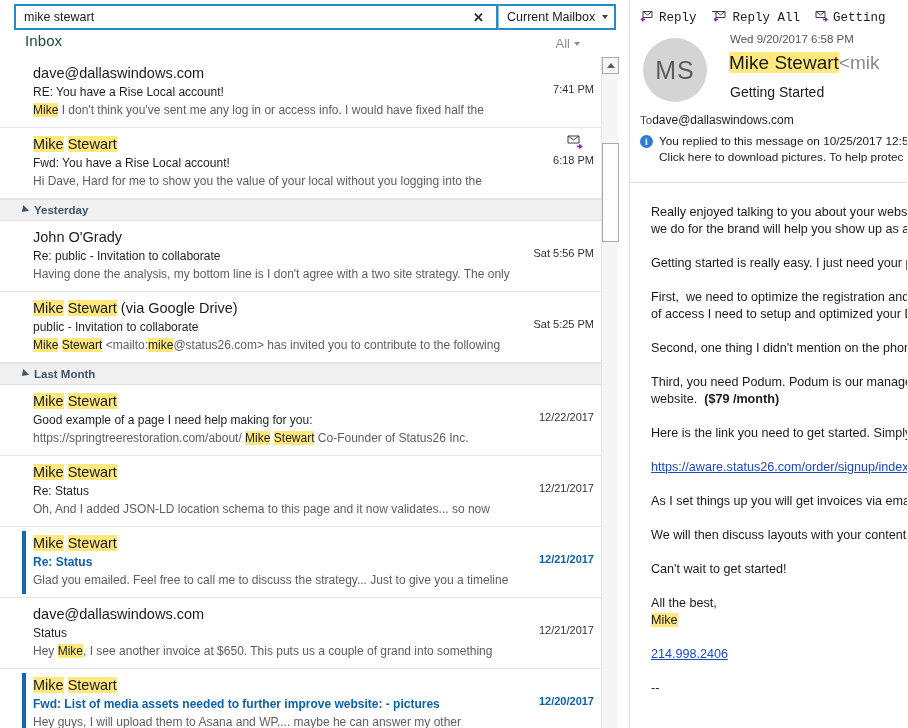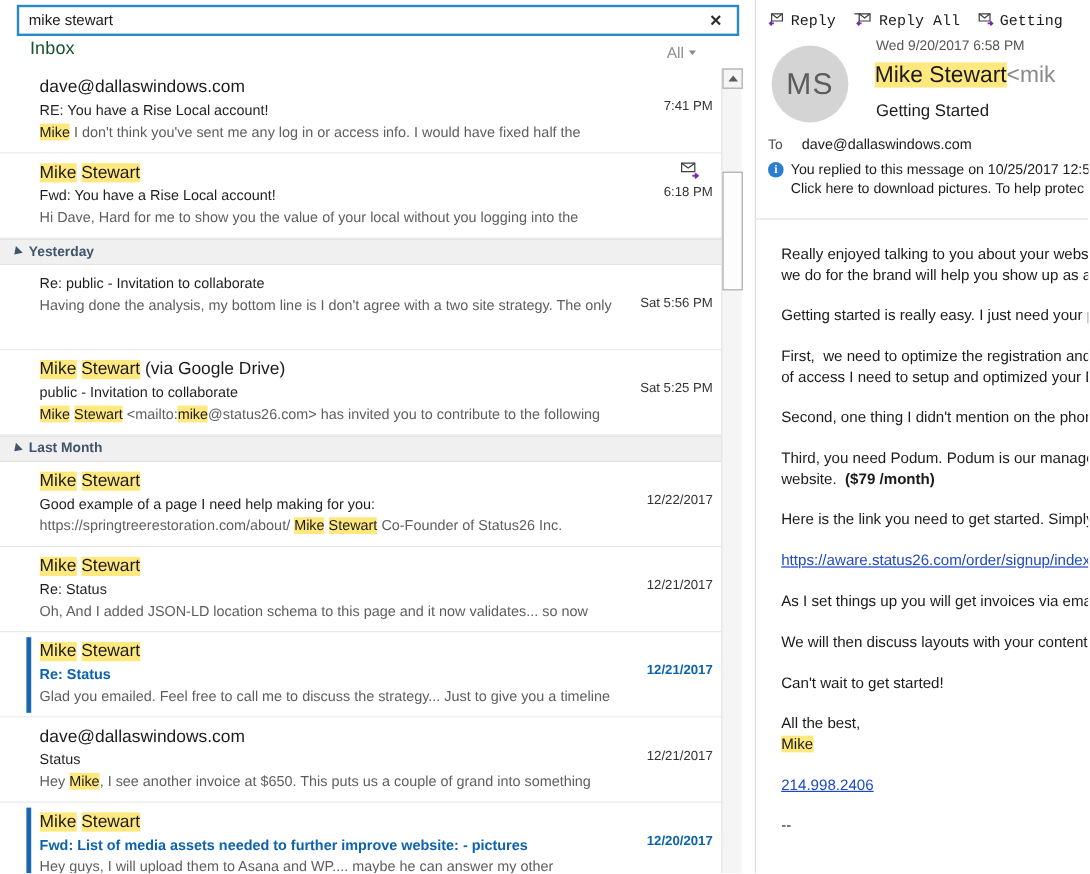--- a/index.html
+++ b/index.html
@@ -122,21 +122,21 @@
     height: 671px;
     overflow: hidden;
   }
   .group-header {
     height: 22px;
     background: #f0f0f0;
     border-top: 1px solid #e2e2e2;
     border-bottom: 1px solid #e2e2e2;
     display: flex;
     align-items: center;
-    padding-left: 11px;
+    padding-left: 21px;
     font-size: 11.5px;
     font-weight: bold;
     color: #41546b;
     cursor: pointer;
   }
   .group-tri {
     width: 0; height: 0;
     border-top: 4.5px solid transparent;
     border-bottom: 4.5px solid transparent;
     border-right: 6px solid #41546b;
@@ -305,21 +305,20 @@
     font-size: 14px;
     font-weight: normal;
     color: #1b1b1b;
     white-space: nowrap;
   }
   .rp-to {
     position: absolute;
     left: 10px; top: 113px;
     display: flex;
     align-items: baseline;
-    gap: 16px;
     justify-content: center;
   }
   .rp-to-lbl { font-size: 11.5px; color: #4a4a4a; }
   .rp-to-val { font-size: 12px; color: #1b1b1b; }
   .rp-notice {
     position: absolute;
     left: 10px; top: 133px;
     width: 267px;
     display: flex;
     gap: 6px;
@@ -378,20 +377,24 @@
 
 <div class="app">
 
   <div class="left-col">
 
     <div class="search-row">
       <div class="search-box">
         <input class="search-input" type="text" value="mike stewart" placeholder="Search Current Mailbox" style="">
         <span class="search-clear">✕</span>
       </div>
+      <div class="scope-box">
+        <span class="scope-label">Current Mailbox</span>
+        <span class="caret-sm"></span>
+      </div>
     </div>
 
     <div class="folder-row">
       <div class="folder-name">Inbox</div>
       <div class="filter-all">
         <span>All</span>
         <span class="caret-sm"></span>
       </div>
     </div>
 
@@ -416,20 +419,21 @@
                 <path d="M11 12.5 L15.5 12.5 M13.2 10.5 L15.5 12.5 L13.2 14.5" stroke="#7a29a8" stroke-width="1.6" fill="none"></path>
               </svg></div>
           </div>
         </div>
         <div class="group-header">
           <span class="group-tri"></span>
           <span>Yesterday</span>
         </div>
         <div class="mail-item">
           <div class="mail-inner">
+            <div class="m-sender"><span>John O'Grady</span></div>
             <div class="m-subject">Re: public - Invitation to collaborate</div>
             <div class="m-preview"><span>Having done the analysis, my bottom line is I don't agree with a two site strategy. The only</span></div>
             <div class="m-date">Sat 5:56 PM</div>
           </div>
         </div>
         <div class="mail-item">
           <div class="mail-inner">
             <div class="m-sender"><span class="hl">Mike</span><span> </span><span class="hl">Stewart</span><span> (via Google Drive)</span></div>
             <div class="m-subject">public - Invitation to collaborate</div>
             <div class="m-preview"><span class="hl">Mike</span><span> </span><span class="hl">Stewart</span><span> &lt;mailto:</span><span class="hl">mike</span><span>@status26.com&gt;  has invited you to contribute to the following</span></div>

